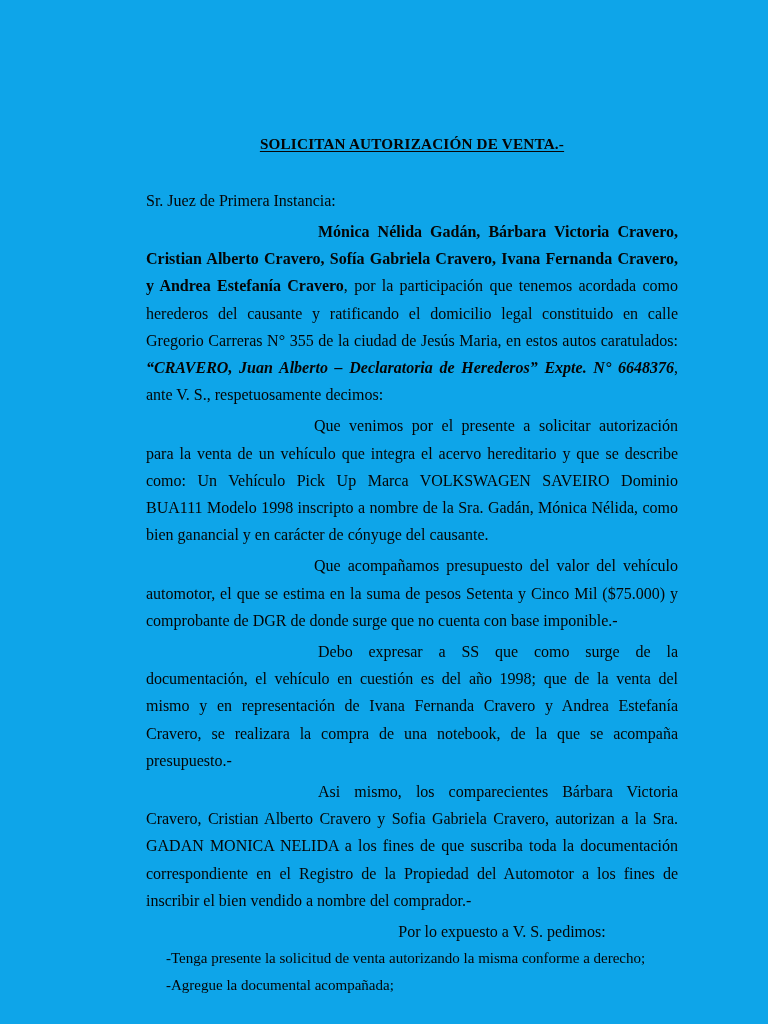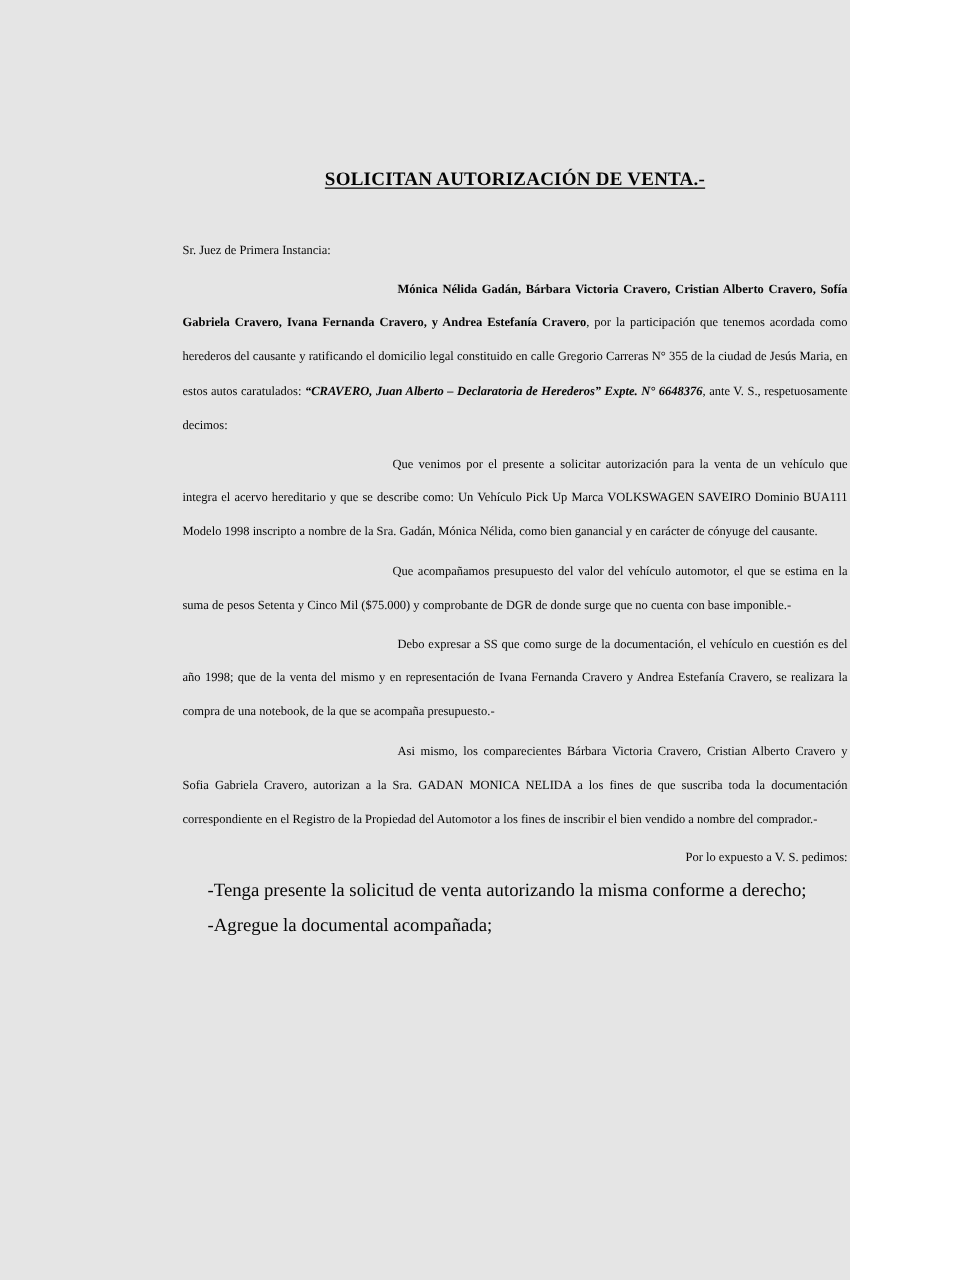--- a/index.html
+++ b/index.html
@@ -10,42 +10,42 @@
   body {
     width: 768px;
     height: 1024px;
     overflow: hidden;
     font-family: "Liberation Serif", "DejaVu Serif", serif;
     color: #050505;
     -webkit-font-smoothing: antialiased;
   }
   .page {
     position: relative;
-    width: 680px;
+    width: 768px;
     height: 1024px;
-    background: #e5e5e5;
+    background: #0ea5e9;
   }
   .doc-body {
     position: absolute;
     left: 146px;
     top: 136px;
     width: 532px;
   }
   .doc-title {
     text-align: center;
     font-weight: bold;
     font-size: 15.2px;
     letter-spacing: 0.2px;
     text-decoration: underline;
     text-underline-offset: 2px;
     margin: 0 0 34px 0;
     line-height: 1.1;
   }
   .para {
-    font-size: 10px;
+    font-size: 16px;
     line-height: 27.2px;
     text-align: justify;
     text-justify: inter-word;
     margin: 0;
   }
   .para + .para {
     margin-top: 4px;
   }
   .para.indented {
     text-indent: 172px;
@@ -54,21 +54,21 @@
     text-indent: 160px;
   }
   .para.indent-mid {
     text-indent: 168px;
     font-family: Liberation Serif, serif;
   }
   .para.plain {
     text-align: left;
   }
   .para.center-start {
-    text-align: right;
+    text-align: center;
     text-indent: 180px;
   }
   b, .b {
     font-weight: bold;
   }
   .bi {
     font-weight: bold;
     font-style: italic;
   }
   .req-list {

